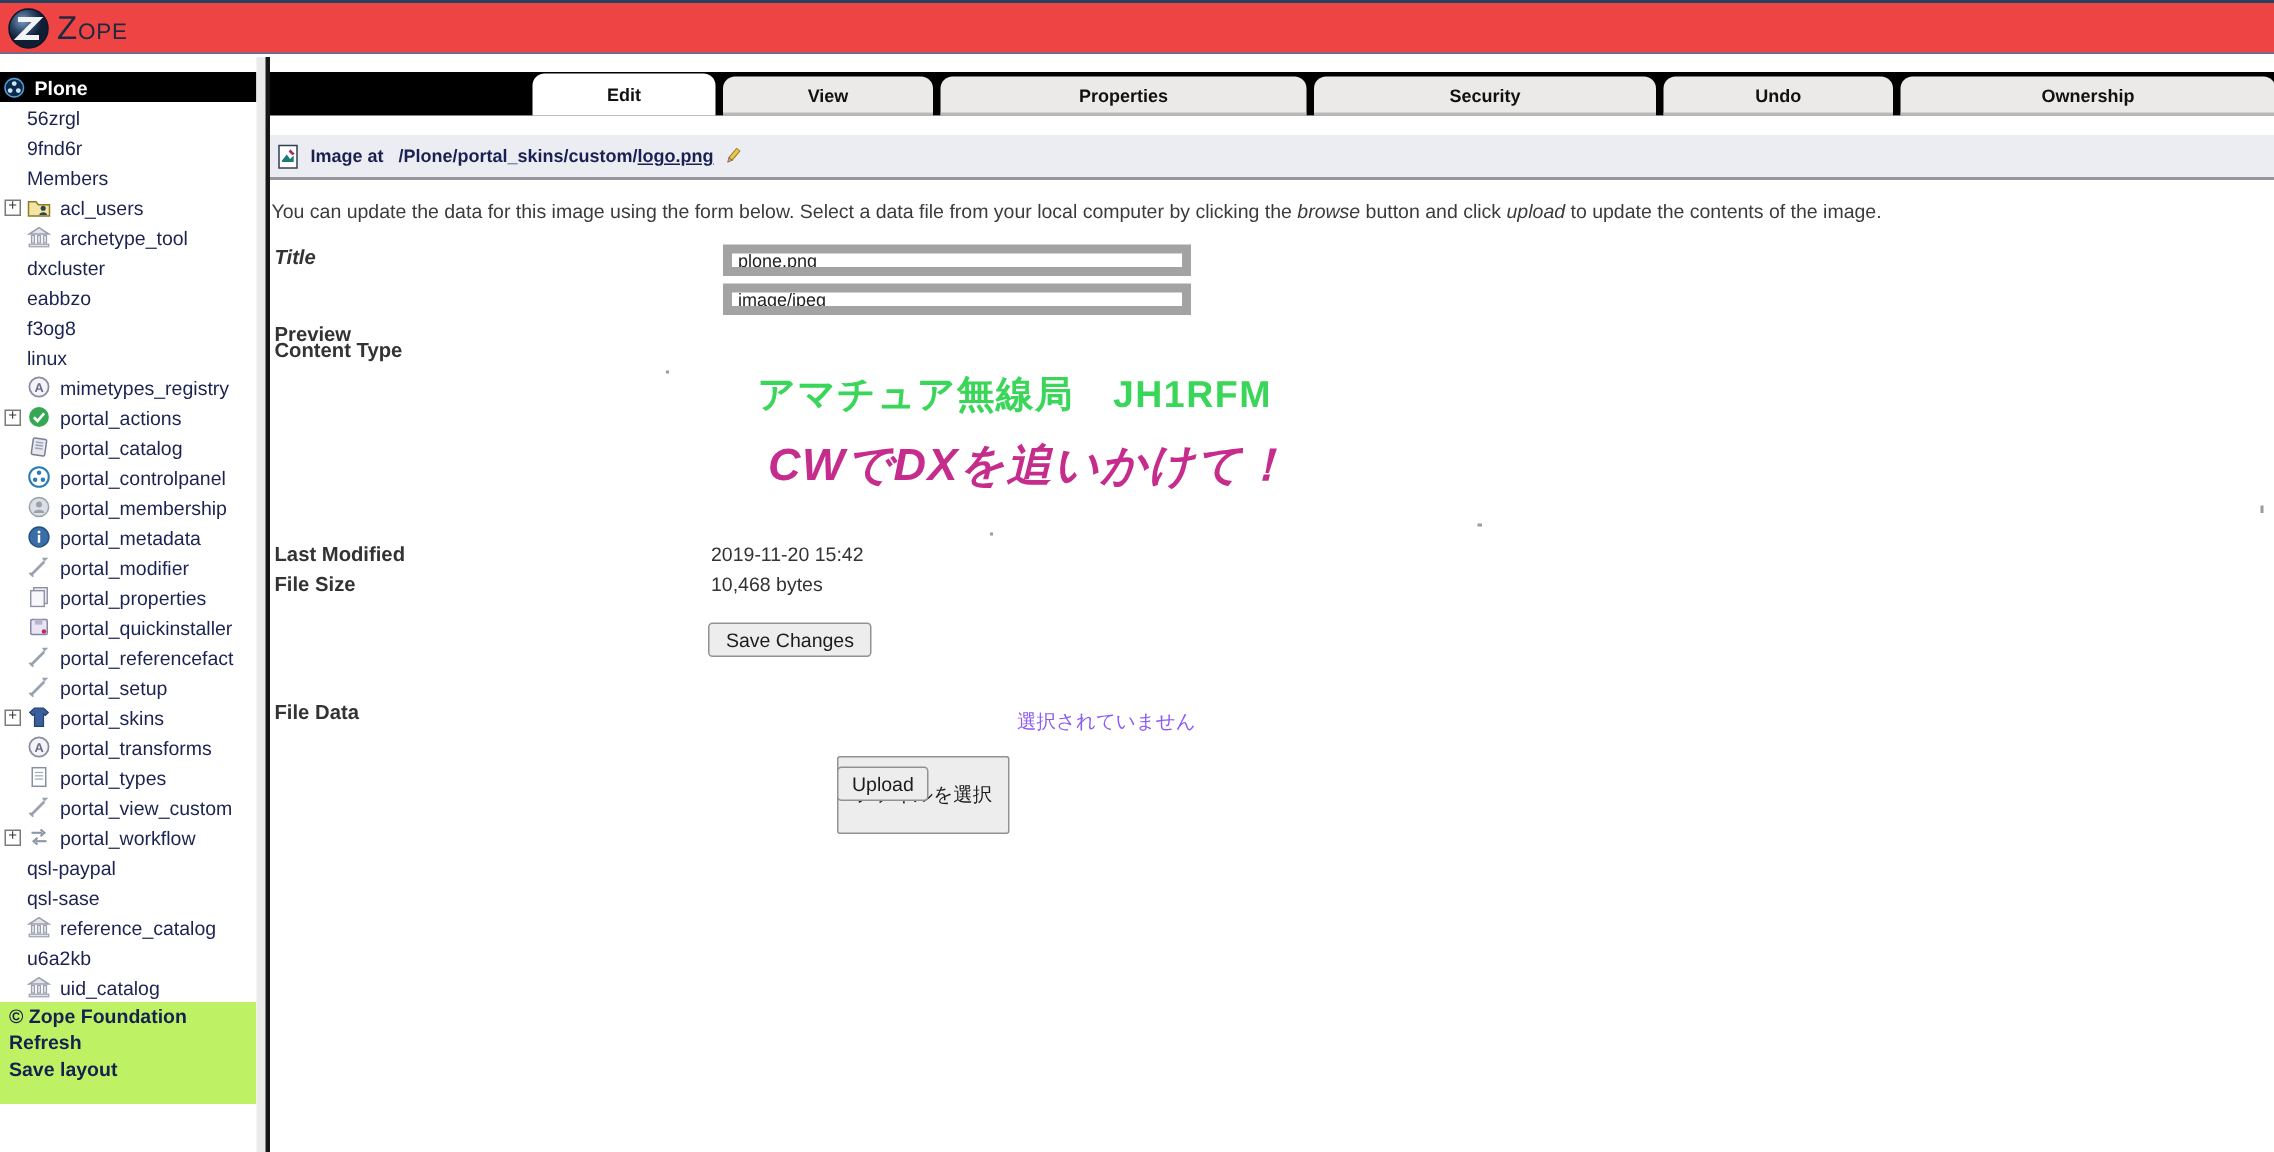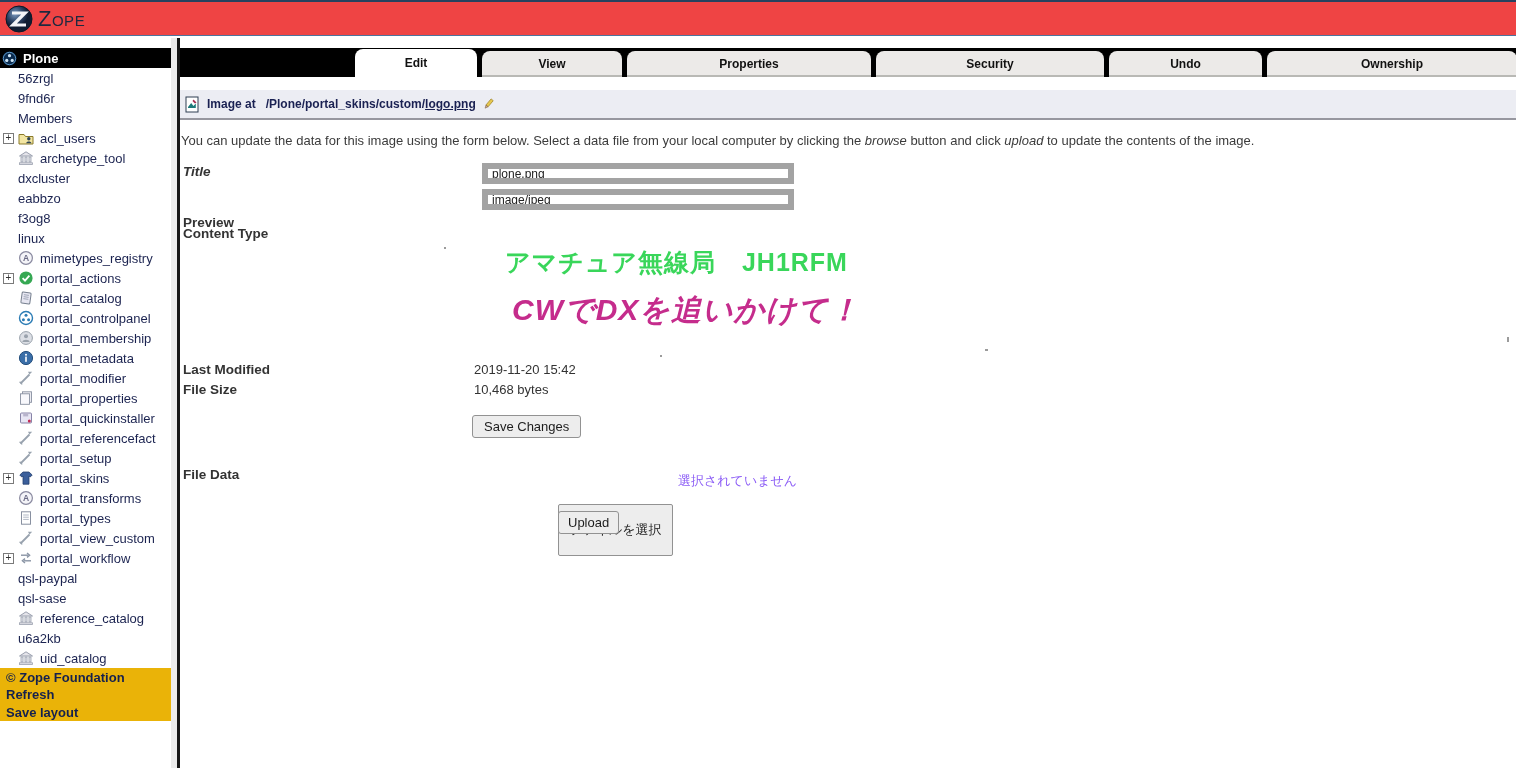--- a/index.html
+++ b/index.html
@@ -22,22 +22,22 @@
   #sidebar-header .hicon { width:15px; height:15px; margin-left:2px; flex:0 0 auto; }
   #sidebar-header .hlabel { color:#fff; font-weight:bold; font-size:13px; margin-left:6px; }
   .tree-row { height:20px; display:flex; align-items:center; padding-left:3px;
     font-size:13px; color:#1b2350; white-space:nowrap; cursor:pointer; }
   .expander { width:11px; height:11px; border:1px solid #7a7a7a; background:#fff;
     font-size:10px; line-height:8px; text-align:center; color:#333; flex:0 0 auto;
     margin-right:4px; }
   .expander-spacer { width:15px; flex:0 0 auto; }
   .tree-icon { width:16px; height:16px; margin-right:6px; flex:0 0 auto; }
   .tree-icon svg { width:16px; height:16px; display:block; }
-  #sidebar-footer { position:absolute; left:0; top:620px; width:171px; height:53px;
-    background:#eab308; color:#15214e; font-weight:bold; font-size:13px;
+  #sidebar-footer { position:absolute; left:0; top:620px; width:171px; height:68px;
+    background:#bef264; color:#15214e; font-weight:bold; font-size:13px;
     padding:1px 0 0 6px; }
   #sidebar-footer div { line-height:17.4px; cursor:pointer; }
 
   
   #divider-gray { position:absolute; left:171px; top:38px; width:6px; height:730px; background:#ebebeb; }
   #divider-line { position:absolute; left:177px; top:38px; width:3px; height:730px; background:#161616; }
 
   
   #main { position:absolute; left:180px; top:48px; width:1336px; height:720px; background:#fff; }
 

